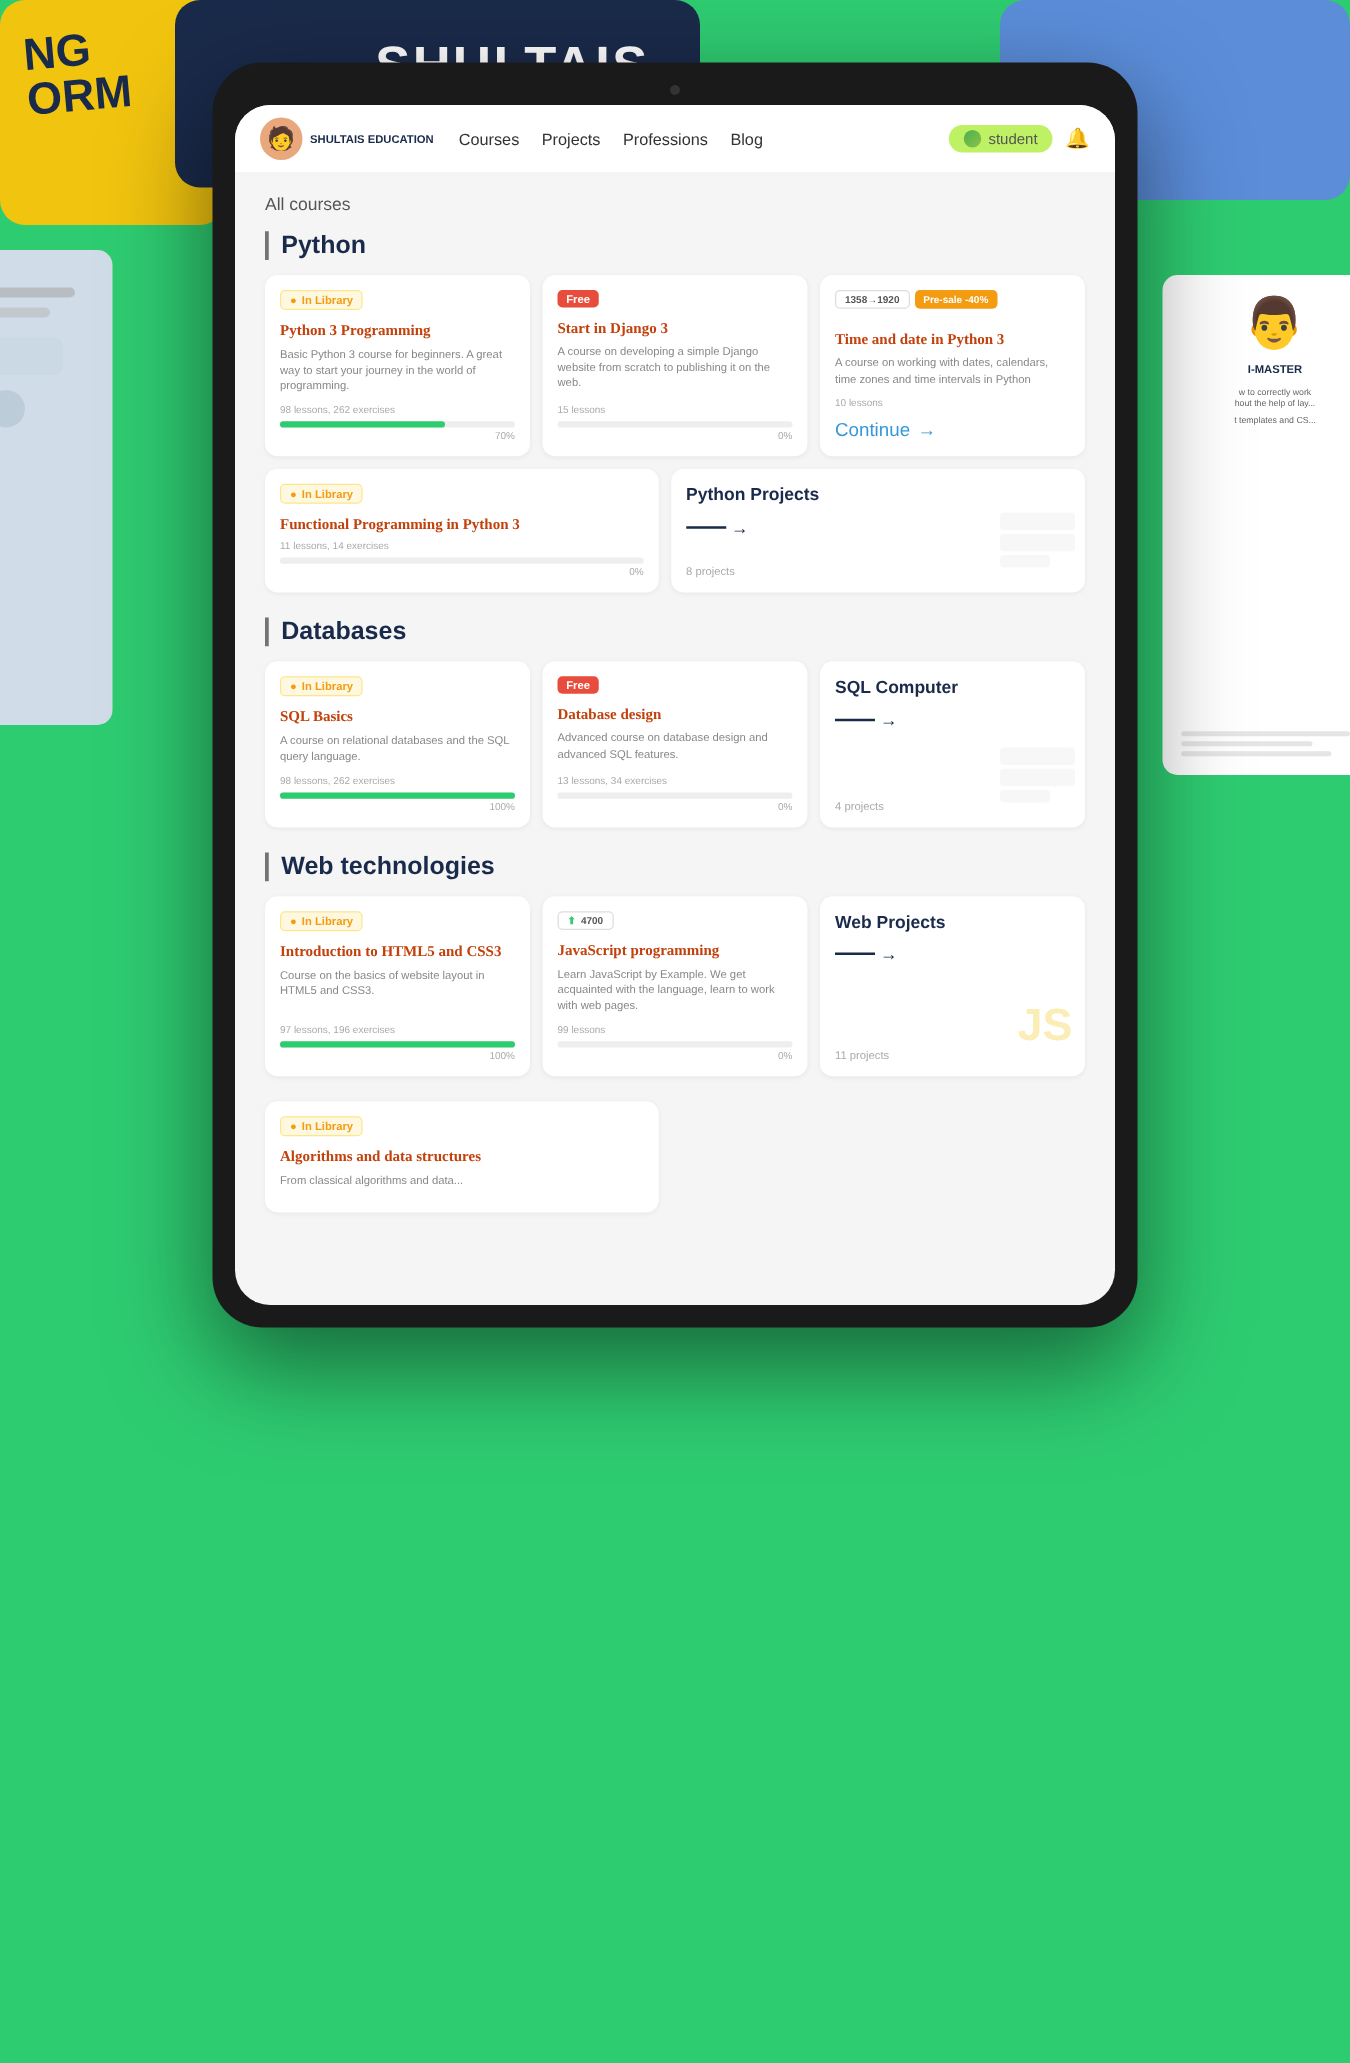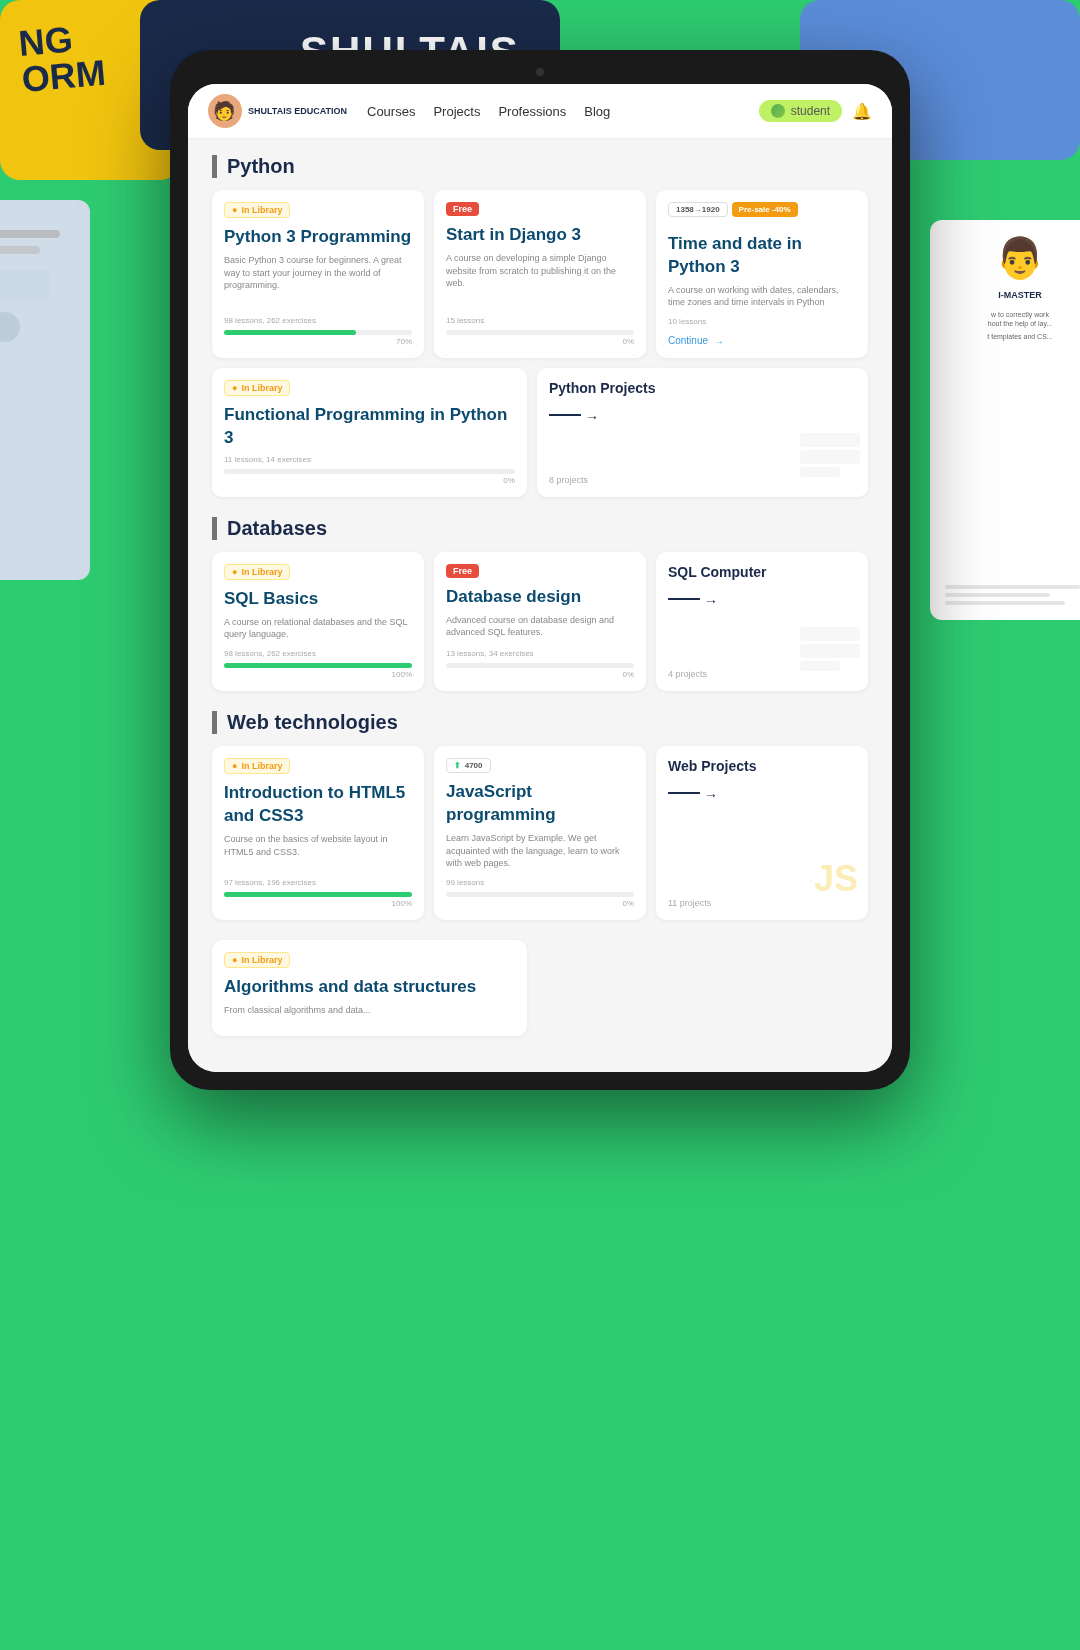--- a/index.html
+++ b/index.html
@@ -190,21 +190,21 @@
     .section {
       margin-bottom: 20px;
     }
 
     .section-title {
       font-size: 20px;
       font-weight: 800;
       color: #1a2a4a;
       margin-bottom: 12px;
       padding-left: 10px;
-      border-left: 5px solid #737373;
+      border-left: 3px solid #737373;
     }
 
     .cards-row {
       display: flex;
       gap: 10px;
       flex-wrap: nowrap;
     }
 
     
     .course-card {
@@ -262,25 +262,26 @@
     }
 
     .card-badge-row {
       display: flex;
       gap: 4px;
       margin-bottom: 8px;
       flex-wrap: wrap;
     }
 
     .card-title {
-      font-size: 17px;
+      font-size: 12px;
       font-weight: 700;
-      color: #0c4a6e;
+      color: #c2410c;
       margin-bottom: 5px;
       line-height: 1.35;
+      font-family: Liberation Serif, serif;
     }
 
     .card-desc {
       font-size: 9px;
       color: #888;
       line-height: 1.4;
       flex: 1;
       margin-bottom: 8px;
     }
 
@@ -383,21 +384,21 @@
       height: 10px;
       background: #ccc;
       border-radius: 3px;
     }
 
     
     .continue-btn {
       display: flex;
       align-items: flex-start;
       gap: 6px;
-      font-size: 10px;
+      font-size: 15px;
       color: #3498db;
       cursor: pointer;
       margin-top: 4px;
     }
 
     
     .js-deco {
       position: absolute;
       right: 10px;
       bottom: 20px;
@@ -468,20 +469,21 @@
       <div class="nav-right">
         <div class="student-badge">
           <div class="student-dot"></div>
           <span class="student-name">student</span>
         </div>
         <span class="bell-icon">🔔</span>
       </div>
     </nav>
 
     <div class="page-content">
+      <div class="page-title">All courses</div>
 
       <div class="section">
         <div class="section-title">Python</div>
 
         <div class="cards-row">
 
           <div class="course-card">
             <div class="card-badge badge-library">
               <span style="color:#f39c12;">●</span>
               <span>In Library</span>

